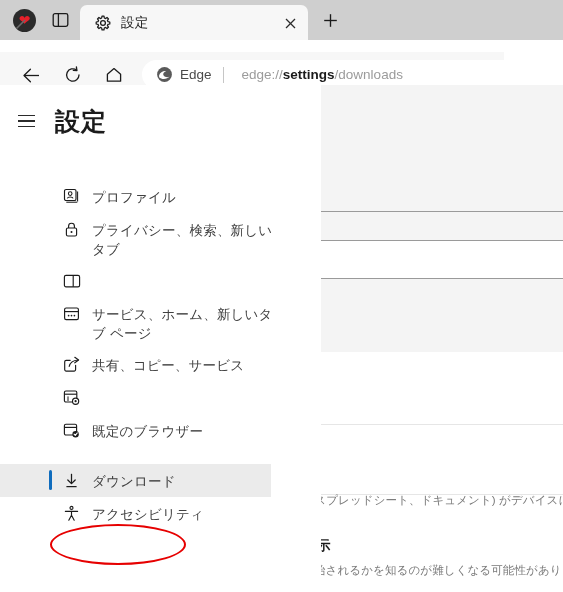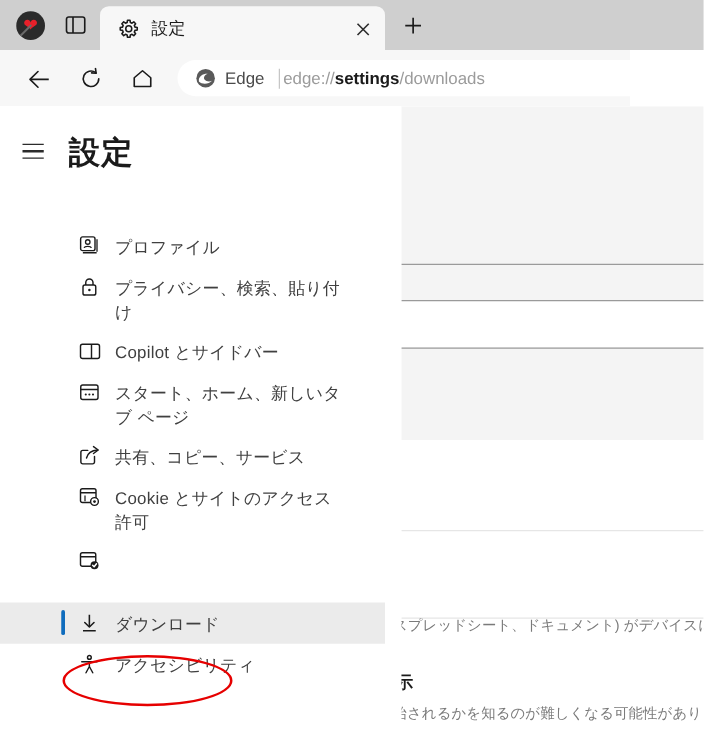--- a/index.html
+++ b/index.html
@@ -47,39 +47,39 @@
     display:flex; align-items:center; justify-content:center;
     font-size:13px; color:#3a3a3a; border-radius:3px;
   }
   .newtab-btn {
     position:absolute; left:318px; top:9px; width:24px; height:23px;
     display:flex; align-items:center; justify-content:center;
   }
 
   
   .toolbar {
-    position:absolute; left:0; top:40px; width:504px; height:45px;
+    position:absolute; left:0; top:52px; width:504px; height:45px;
     background:#f7f7f7;
   }
   .nav-btn {
     position:absolute; top:10px; width:26px; height:26px;
     display:flex; align-items:center; justify-content:center;
   }
   .nav-back { left:18px; }
   .nav-reload { left:60px; }
   .nav-home { left:101px; }
   .omnibox {
     position:absolute; left:142px; top:8px; height:29px; width:470px;
     background:#ffffff; border-radius:15px;
     display:flex; align-items:center;
   }
   .omni-edge-icon { margin-left:13px; width:18px; height:18px; display:flex; align-items:center; justify-content:center; }
   .omni-edge-label { margin-left:7px; font-size:13.5px; color:#4a4a4a; }
   .omni-divider { margin-left:11px; width:1px; height:16px; background:#c6c6c6; }
-  .omni-url { margin-left:3px; font-size:13.5px; color:#9b9b9b; white-space:nowrap; }
+  .omni-url { margin-left:18px; font-size:13.5px; color:#9b9b9b; white-space:nowrap; }
   .omni-url b { color:#1b1b1b; font-weight:700; }
 
   
   .content-pane {
     position:absolute; left:321px; top:85px; width:242px; height:507px;
     background:#ffffff; overflow:hidden;
   }
   .cband { width:100%; }
   .cband.gray { background:#f4f4f4; }
   .cband.white { background:#ffffff; }
@@ -121,21 +121,21 @@
   .nav-item .ic {
     position:absolute; left:62px; top:7px;
     width:19px; height:19px;
     display:flex; align-items:center; justify-content:center;
   }
   .nav-item .lbl {
     margin-left:92px; margin-right:48px;
     font-size:13.5px; color:#404040; line-height:19px;
     letter-spacing:.2px; padding-top:3px;
   }
-  .nav-item.selected { background:#ebebeb; width:308px; }
+  .nav-item.selected { background:#ebebeb; width:271px; }
   .nav-item.selected .sel-bar {
     position:absolute; left:49px; top:6px; width:3px; height:20px;
     background:#0f6cbd; border-radius:2px;
   }
   .nav-gap { height:17px; }
 
   
   .annot-ellipse {
     position:absolute; left:50px; top:524px; width:136px; height:41px;
     border:2.3px solid #e60000; border-radius:50%;
@@ -265,45 +265,44 @@
       </div>
 
       <div class="nav-item">
         <span class="ic">
           <svg width="17" height="17" viewBox="0 0 17 17">
             <rect x="3.4" y="7.0" width="10.2" height="8.0" rx="1.5" fill="none" stroke="#1b1b1b" stroke-width="1.15"></rect>
             <path d="M5.6 7.0 V5.1 A2.9 2.9 0 0 1 11.4 5.1 V7.0" fill="none" stroke="#1b1b1b" stroke-width="1.15"></path>
             <circle cx="8.5" cy="11.0" r="1.0" fill="#1b1b1b"></circle>
           </svg>
         </span>
-        <span class="lbl">プライバシー、検索、貼り付け</span>
+        <span class="lbl">プライバシー、検索、新しいタブ</span>
       </div>
 
 
       <div class="nav-item">
         <span class="ic">
           <svg width="18" height="16" viewBox="0 0 18 16">
             <rect x="1.4" y="2.4" width="15.2" height="11.4" rx="1.6" fill="none" stroke="#1b1b1b" stroke-width="1.15"></rect>
             <line x1="10.2" y1="2.4" x2="10.2" y2="13.8" stroke="#1b1b1b" stroke-width="1.15"></line>
           </svg>
         </span>
-        <span class="lbl">Copilot とサイドバー</span>
       </div>
 
       <div class="nav-item">
         <span class="ic">
           <svg width="17" height="16" viewBox="0 0 17 16">
             <rect x="1.6" y="2.0" width="13.8" height="11.6" rx="1.6" fill="none" stroke="#1b1b1b" stroke-width="1.15"></rect>
             <line x1="1.6" y1="5.6" x2="15.4" y2="5.6" stroke="#1b1b1b" stroke-width="1.15"></line>
             <circle cx="5.6" cy="9.6" r="0.85" fill="#1b1b1b"></circle>
             <circle cx="8.5" cy="9.6" r="0.85" fill="#1b1b1b"></circle>
             <circle cx="11.4" cy="9.6" r="0.85" fill="#1b1b1b"></circle>
           </svg>
         </span>
-        <span class="lbl">スタート、ホーム、新しいタブ ページ</span>
+        <span class="lbl">サービス、ホーム、新しいタブ ページ</span>
       </div>
 
       <div class="nav-item">
         <span class="ic">
           <svg width="18" height="17" viewBox="0 0 18 17">
             <path d="M12.6 9.2 V13.6 A1.5 1.5 0 0 1 11.1 15.1 H3.2 A1.5 1.5 0 0 1 1.7 13.6 V5.8 A1.5 1.5 0 0 1 3.2 4.3 H7.2" fill="none" stroke="#1b1b1b" stroke-width="1.15" stroke-linecap="round"></path>
             <path d="M6.2 10.4 C7.2 6.2 11.0 4.3 15.0 4.0" fill="none" stroke="#1b1b1b" stroke-width="1.15" stroke-linecap="round"></path>
             <polyline points="11.8,1.3 15.6,4.0 11.8,6.8" fill="none" stroke="#1b1b1b" stroke-width="1.15" stroke-linecap="round" stroke-linejoin="round"></polyline>
           </svg>
         </span>
@@ -313,32 +312,32 @@
       <div class="nav-item">
         <span class="ic">
           <svg width="17" height="17" viewBox="0 0 17 17">
             <rect x="1.4" y="2.0" width="12.4" height="11.0" rx="1.5" fill="none" stroke="#1b1b1b" stroke-width="1.15"></rect>
             <line x1="1.4" y1="5.2" x2="13.8" y2="5.2" stroke="#1b1b1b" stroke-width="1.15"></line>
             <line x1="5.0" y1="7.4" x2="5.0" y2="12.0" stroke="#1b1b1b" stroke-width="1.0"></line>
             <circle cx="12.6" cy="12.2" r="3.1" fill="#ffffff" stroke="#1b1b1b" stroke-width="1.15"></circle>
             <circle cx="12.6" cy="12.2" r="1.1" fill="#1b1b1b"></circle>
           </svg>
         </span>
-        <span class="lbl">Cookie とサイトのアクセス許可</span>
       </div>
 
       <div class="nav-item">
         <span class="ic">
           <svg width="17" height="17" viewBox="0 0 17 17">
             <rect x="1.4" y="2.2" width="12.2" height="10.8" rx="1.5" fill="none" stroke="#1b1b1b" stroke-width="1.15"></rect>
             <line x1="1.4" y1="5.4" x2="13.6" y2="5.4" stroke="#1b1b1b" stroke-width="1.15"></line>
             <circle cx="12.6" cy="12.2" r="3.2" fill="#1b1b1b"></circle>
             <polyline points="11.1,12.2 12.3,13.4 14.2,11.0" fill="none" stroke="#ffffff" stroke-width="1.2" stroke-linecap="round" stroke-linejoin="round"></polyline>
           </svg>
         </span>
+        <span class="lbl">既定のブラウザー</span>
       </div>
 
       <div class="nav-gap"></div>
 
 
       <div class="nav-item selected">
         <span class="sel-bar"></span>
         <span class="ic">
           <svg width="17" height="17" viewBox="0 0 17 17">
             <line x1="8.5" y1="1.8" x2="8.5" y2="11.4" stroke="#1b1b1b" stroke-width="1.25"></line>

